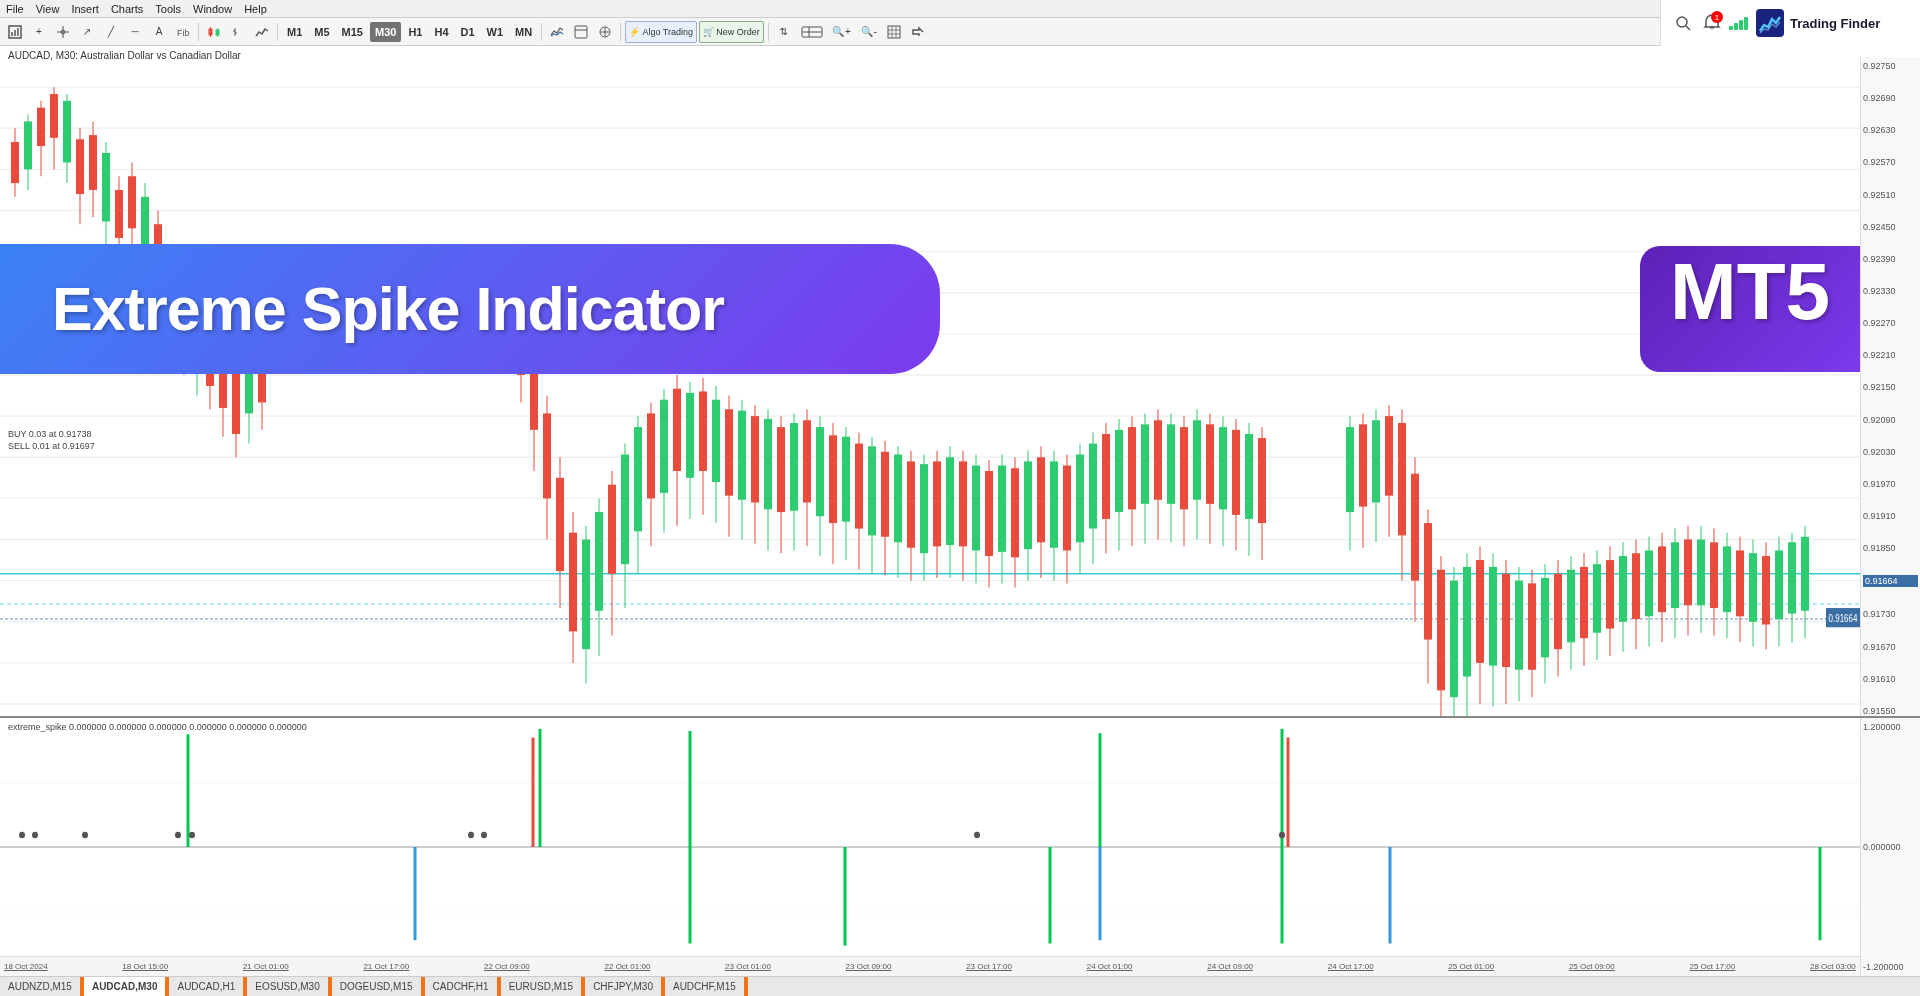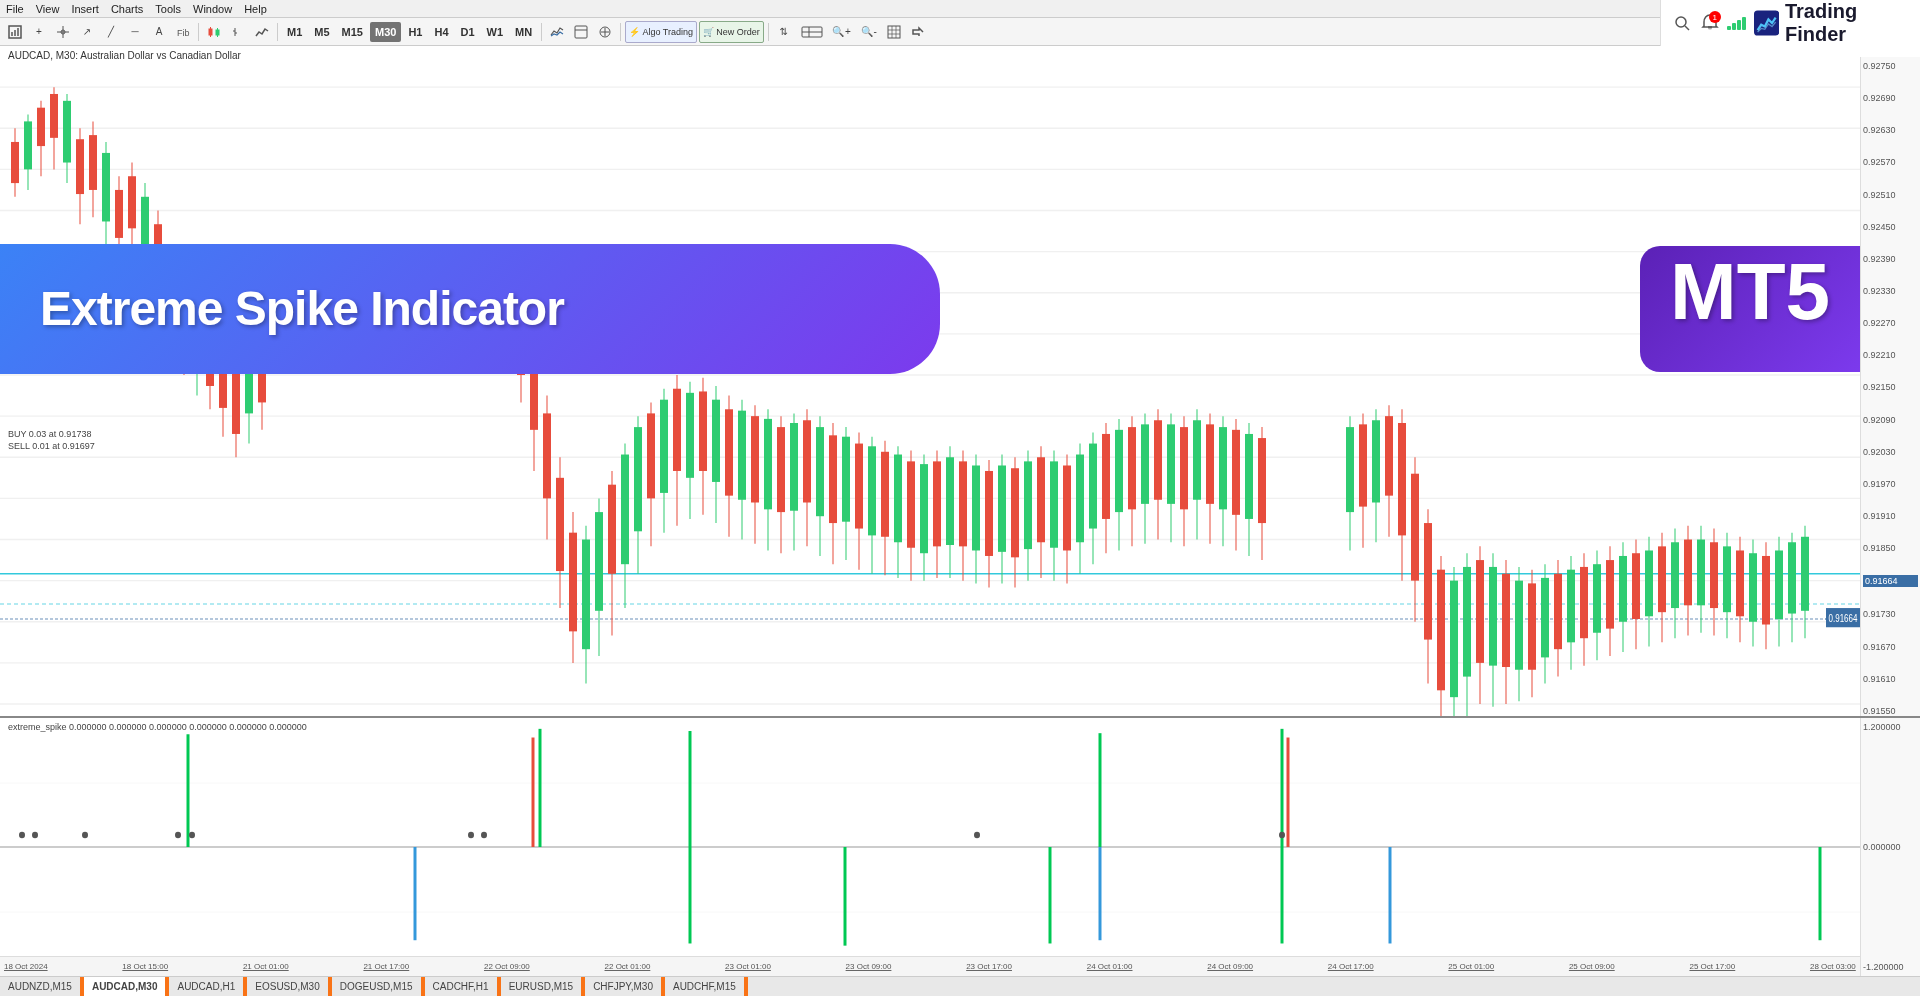--- a/index.html
+++ b/index.html
@@ -75,21 +75,21 @@
       align-items: center;
       padding: 0 10px;
       gap: 8px;
       z-index: 100;
       border-left: 1px solid #ddd;
     }
     .tf-logo {
       display: flex;
       align-items: center;
       gap: 6px;
-      font-size: 20px;
+      font-size: 13px;
       font-weight: 700;
       color: #1a1a2e;
     }
     .tf-logo-icon {
       width: 28px;
       height: 28px;
     }
     .tf-icon-btn {
       width: 24px;
       height: 24px;
@@ -193,25 +193,26 @@
       background: linear-gradient(135deg, #3b82f6 0%, #7c3aed 100%);
       border-radius: 0 50px 50px 0;
       height: 130px;
       width: 940px;
       display: flex;
       align-items: center;
       padding-left: 40px;
     }
 
     .banner-left-text {
-      font-size: 48px;
+      font-size: 61px;
       font-weight: 900;
       color: white;
       letter-spacing: -1px;
       text-shadow: 2px 2px 4px rgba(0,0,0,0.3);
+      margin-left: 12px;
     }
 
     .banner-right {
       background: linear-gradient(135deg, #5b21b6 0%, #7c3aed 100%);
       border-radius: 20px 0 0 20px;
       height: 126px;
       width: 220px;
       display: flex;
       align-items: flex-start;
       justify-content: center;

